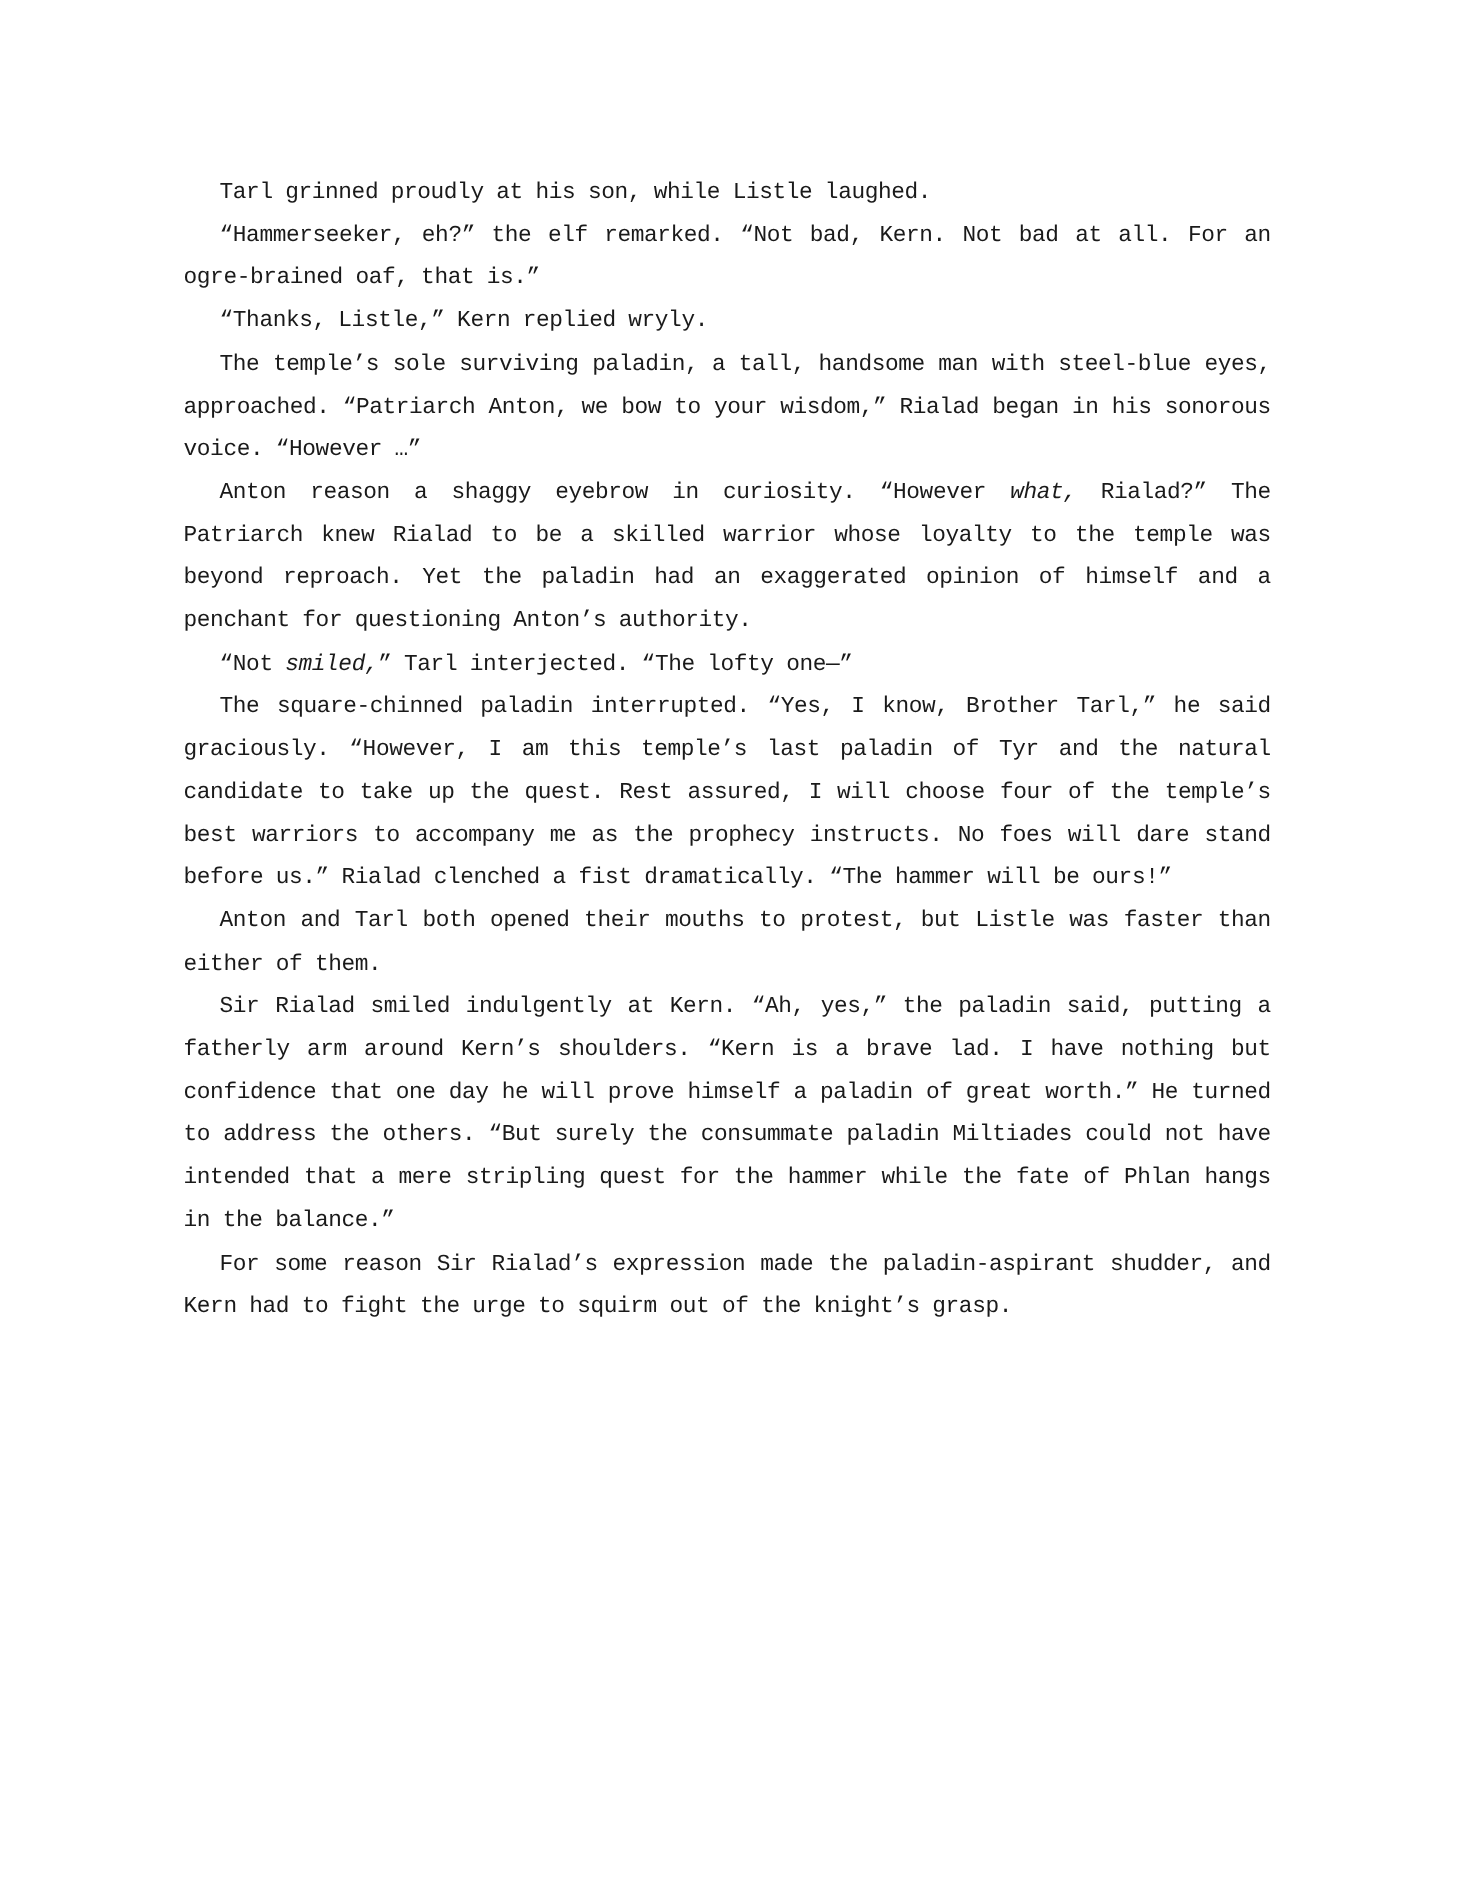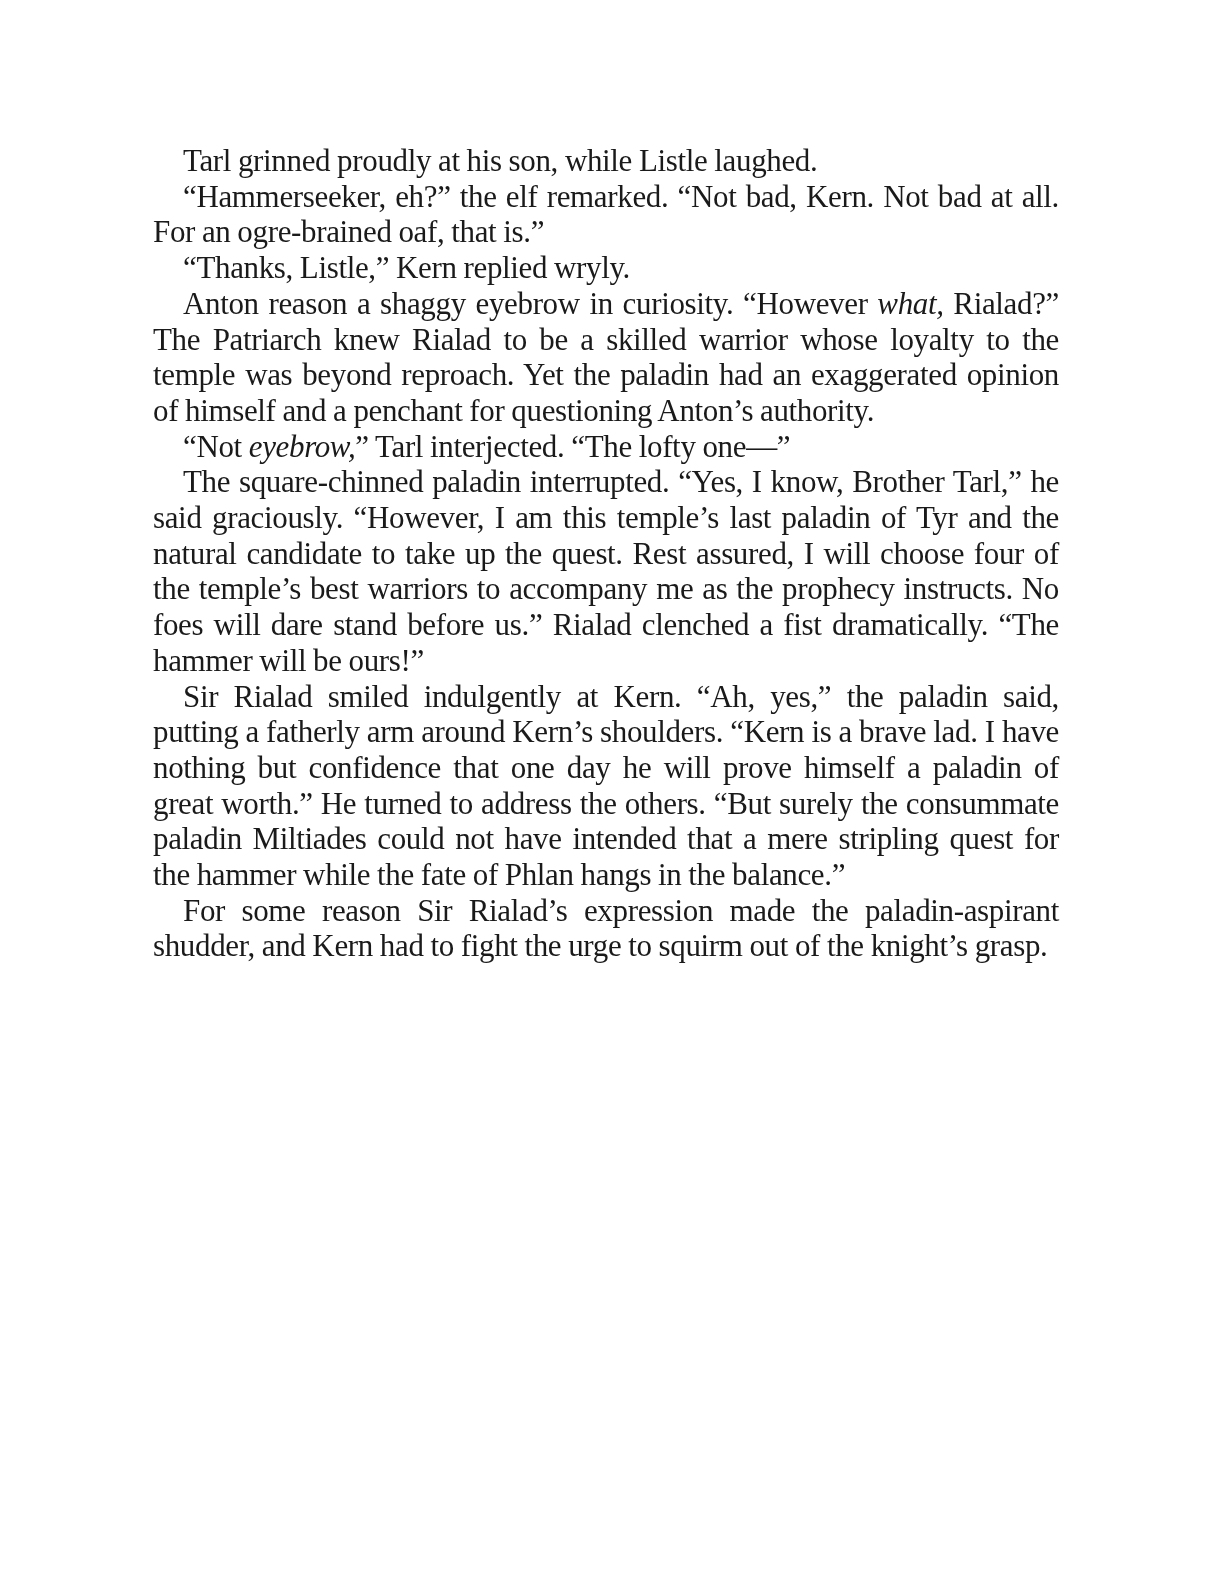--- a/index.html
+++ b/index.html
@@ -12,22 +12,22 @@
       height: 1584px;
       position: relative;
       overflow: hidden;
     }
     .page {
       position: absolute;
       left: 153px;
       top: 143px;
       width: 906px;
       color: #1a1a1a;
-      font-family: Liberation Serif, serif;
-      font-size: 31px;
+      font-family: Liberation Mono, monospace;
+      font-size: 19px;
       line-height: 35.7px;
       letter-spacing: -0.35px;
       word-spacing: -0.5px;
     }
     .para {
       margin: 0;
       text-indent: 30px;
       text-align: justify;
       hyphens: none;
     }
@@ -39,24 +39,30 @@
 <div class="page">
   <p class="para">
     <span>Tarl grinned proudly at his son, while Listle laughed.</span>
   </p>
   <p class="para">
     <span>“Hammerseeker, eh?” the elf remarked. “Not bad, Kern. Not bad at all. For an ogre-brained oaf, that is.”</span>
   </p>
   <p class="para">
     <span>“Thanks, Listle,” Kern replied wryly.</span>
   </p>
+  <p class="para">
+    <span>The temple’s sole surviving paladin, a tall, handsome man with steel-blue eyes, approached. “Patriarch Anton, we bow to your wisdom,” Rialad began in his sonorous voice. “However …”</span>
+  </p>
   <p class="para"><span>Anton reason a shaggy eyebrow in curiosity. “However </span><em>what,</em><span> Rialad?” The Patriarch knew Rialad to be a skilled warrior whose loyalty to the temple was beyond reproach. Yet the paladin had an exaggerated opinion of himself and a penchant for questioning Anton’s authority.</span></p>
-  <p class="para"><span>“Not </span><em>eyebrow,</em><span>” Tarl interjected. “The lofty one—”</span></p>
+  <p class="para"><span>“Not </span><em>smiled,</em><span>” Tarl interjected. “The lofty one—”</span></p>
   <p class="para">
     <span>The square-chinned paladin interrupted. “Yes, I know, Brother Tarl,” he said graciously. “However, I am this temple’s last paladin of Tyr and the natural candidate to take up the quest. Rest assured, I will choose four of the temple’s best warriors to accompany me as the prophecy instructs. No foes will dare stand before us.” Rialad clenched a fist dramatically. “The hammer will be ours!”</span>
+  </p>
+  <p class="para">
+    <span>Anton and Tarl both opened their mouths to protest, but Listle was faster than either of them.</span>
   </p>
   <p class="para">
     <span>Sir Rialad smiled indulgently at Kern. “Ah, yes,” the paladin said, putting a fatherly arm around Kern’s shoulders. “Kern is a brave lad. I have nothing but confidence that one day he will prove himself a paladin of great worth.” He turned to address the others. “But surely the consummate paladin Miltiades could not have intended that a mere stripling quest for the hammer while the fate of Phlan hangs in the balance.”</span>
   </p>
   <p class="para">
     <span>For some reason Sir Rialad’s expression made the paladin-aspirant shudder, and Kern had to fight the urge to squirm out of the knight’s grasp.</span>
   </p>
 </div>
 
 </body></html>

